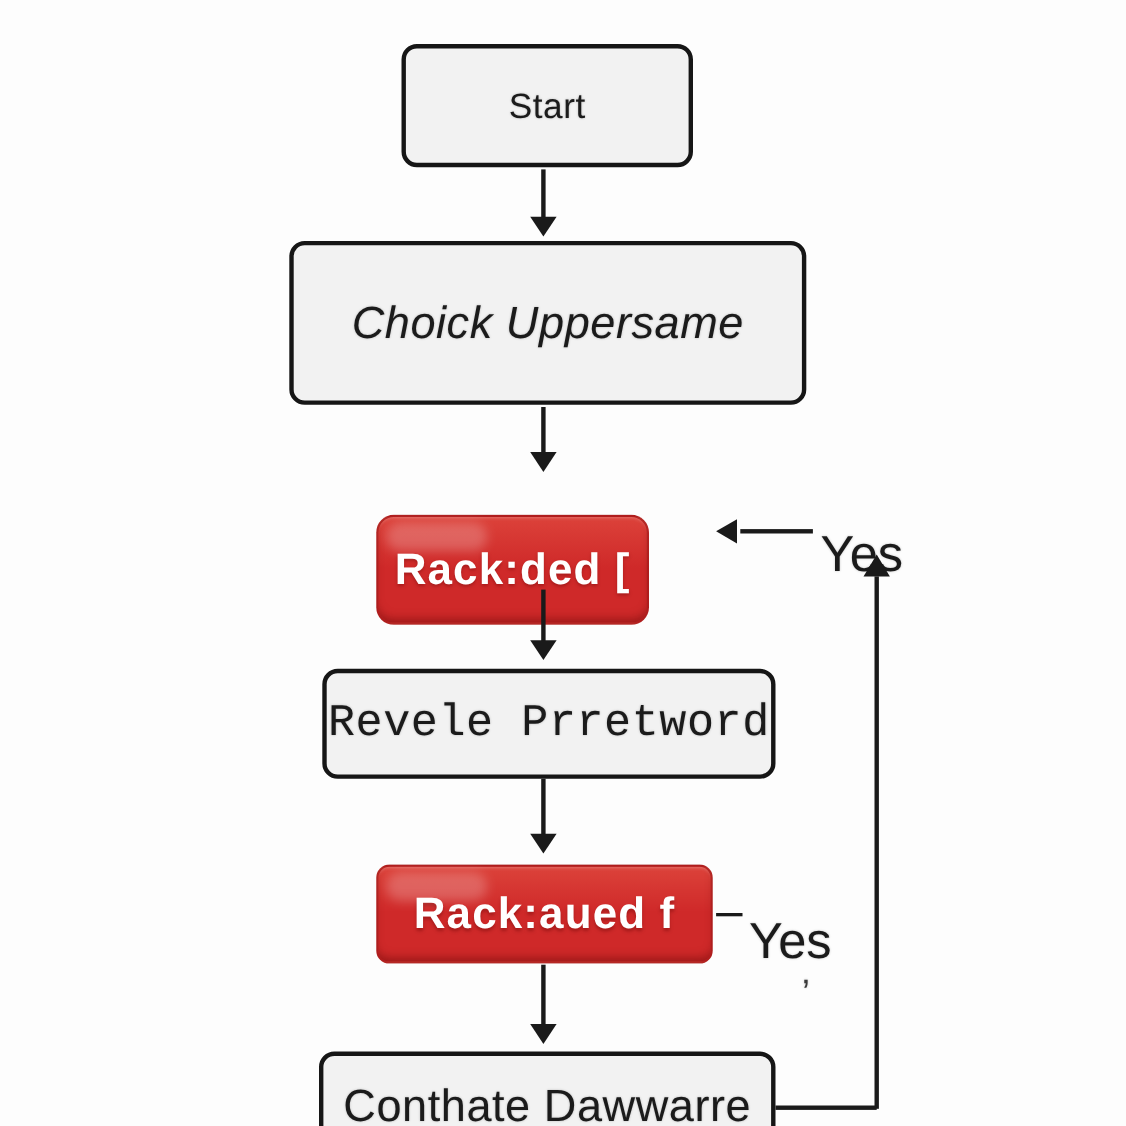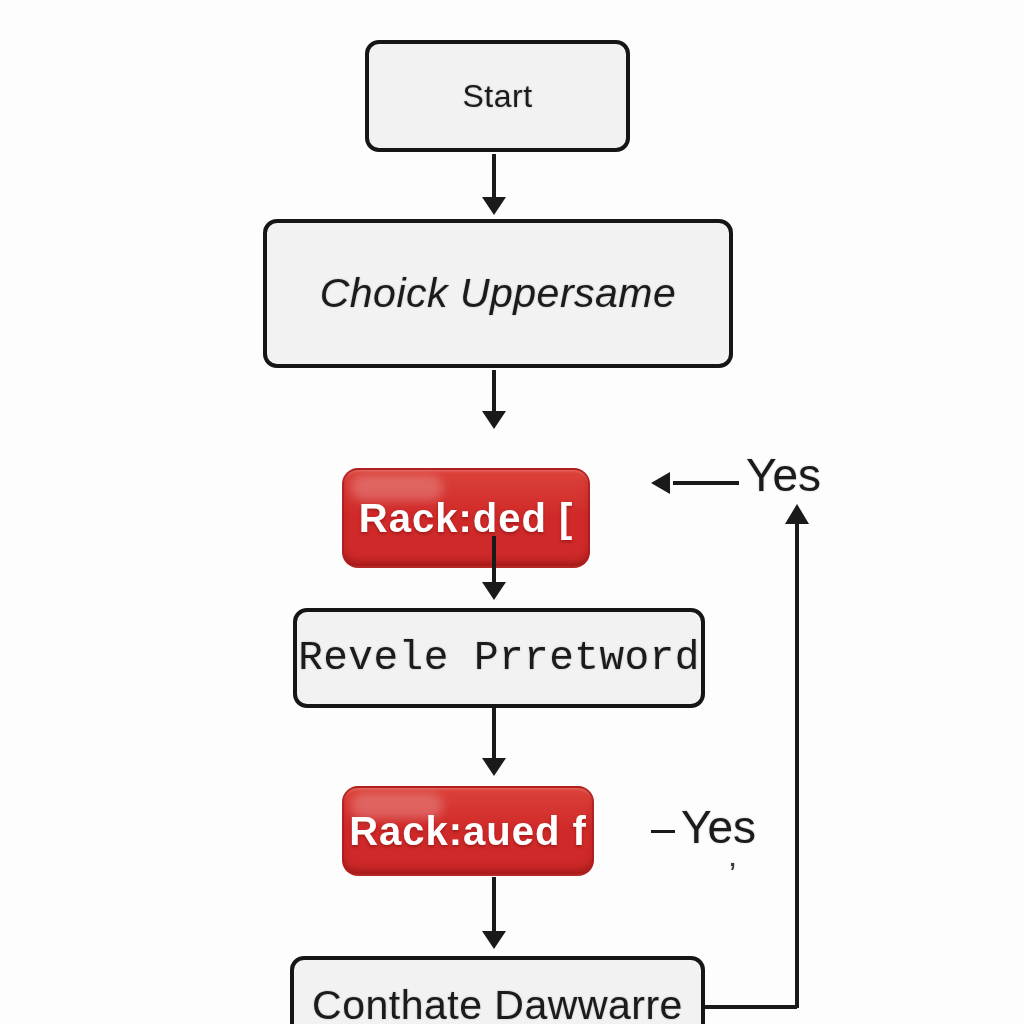--- a/index.html
+++ b/index.html
@@ -55,21 +55,21 @@
   .node-alert::before {
     content: "";
     position: absolute; left: 7px; top: 5px;
     width: 92px; height: 26px;
     background: rgba(255,255,255,0.22);
     border-radius: 13px;
     filter: blur(5px);
   }
   .node-alert .lbl { text-shadow: 0 2px 3px rgba(90,0,0,0.35); white-space: nowrap; }
   .node-alert-top    { left:342px; top:436px; width:248px; height:100px; font-size:40px;margin-top:32px; }
-  .node-alert-bottom { left:342px; top:786px; width:252px; height:90px;  font-size:40px; }
+  .node-alert-bottom { left:342px; top:786px; width:306px; height:90px;  font-size:40px;border-radius:12px; }
   
   .v-line { position:absolute; width:4px; background: var(--connector, #1a1a1a); }
   .h-line { position:absolute; height:4px; background: var(--connector, #1a1a1a); }
   .head-down {
     position:absolute; width:0; height:0;
     border-left:12px solid transparent; border-right:12px solid transparent;
     border-top:18px solid var(--connector, #1a1a1a);
   }
   .head-left {
     position:absolute; width:0; height:0;
@@ -97,20 +97,21 @@
   .loop-vline { left:795px; top:524px; height:484px; }
   .loop-head  { left:785px; top:504px; }
   .loop-hline { left:705px; top:1005px; width:92px; }
   .yes2-dash  { left:651px; top:830px; width:24px; height:3px; }
   
   .edge-label {
     position:absolute;
     color: var(--node-text, #1b1b1b);
     font-size:46px;
     text-shadow: 0 0 2px rgba(40,40,40,0.30);
+    margin-top: 28px;
   }
   .yes1-label { left:746px; top:448px; }
   .yes2-label { left:681px; top:800px; }
   .yes2-mark  { left:729px; top:856px; font-size:32px; color:#3a3a3a; }
 </style>
 </head>
 <body>
 
 <div class="canvas">
 

